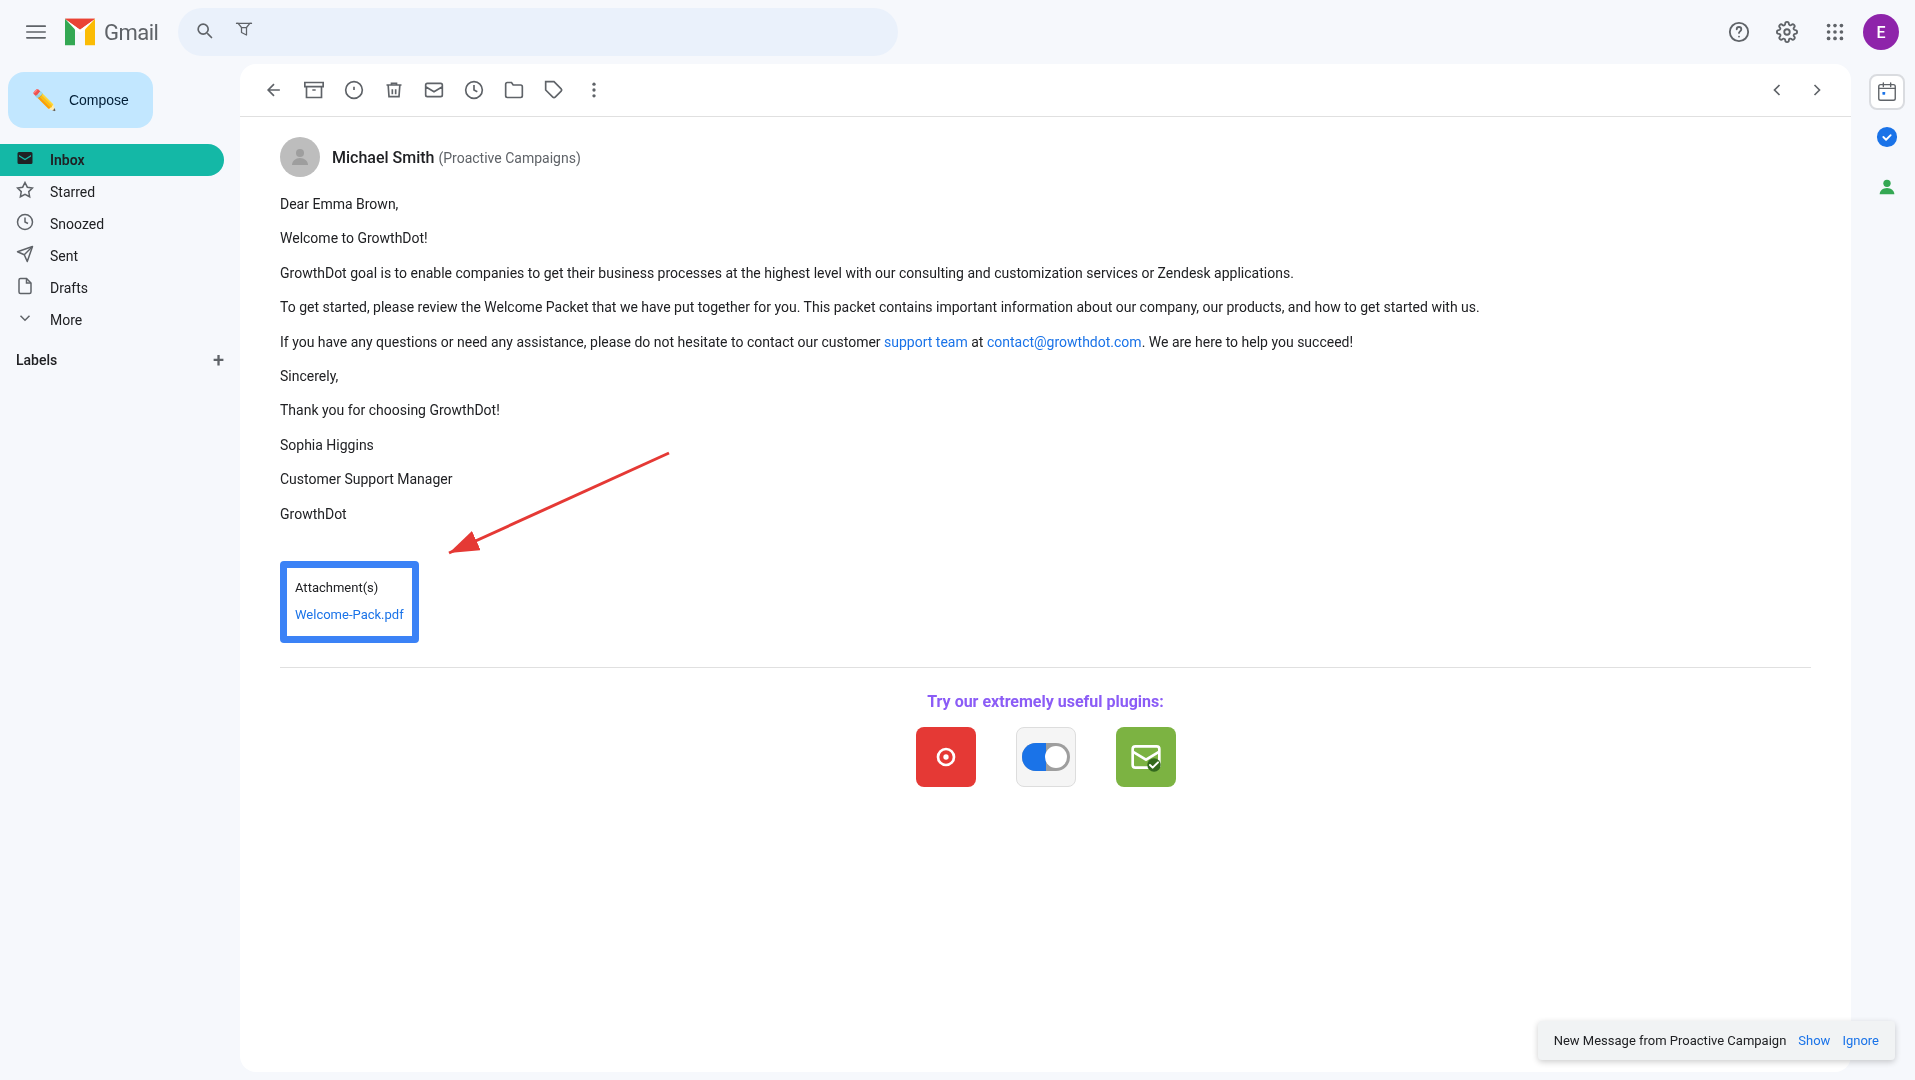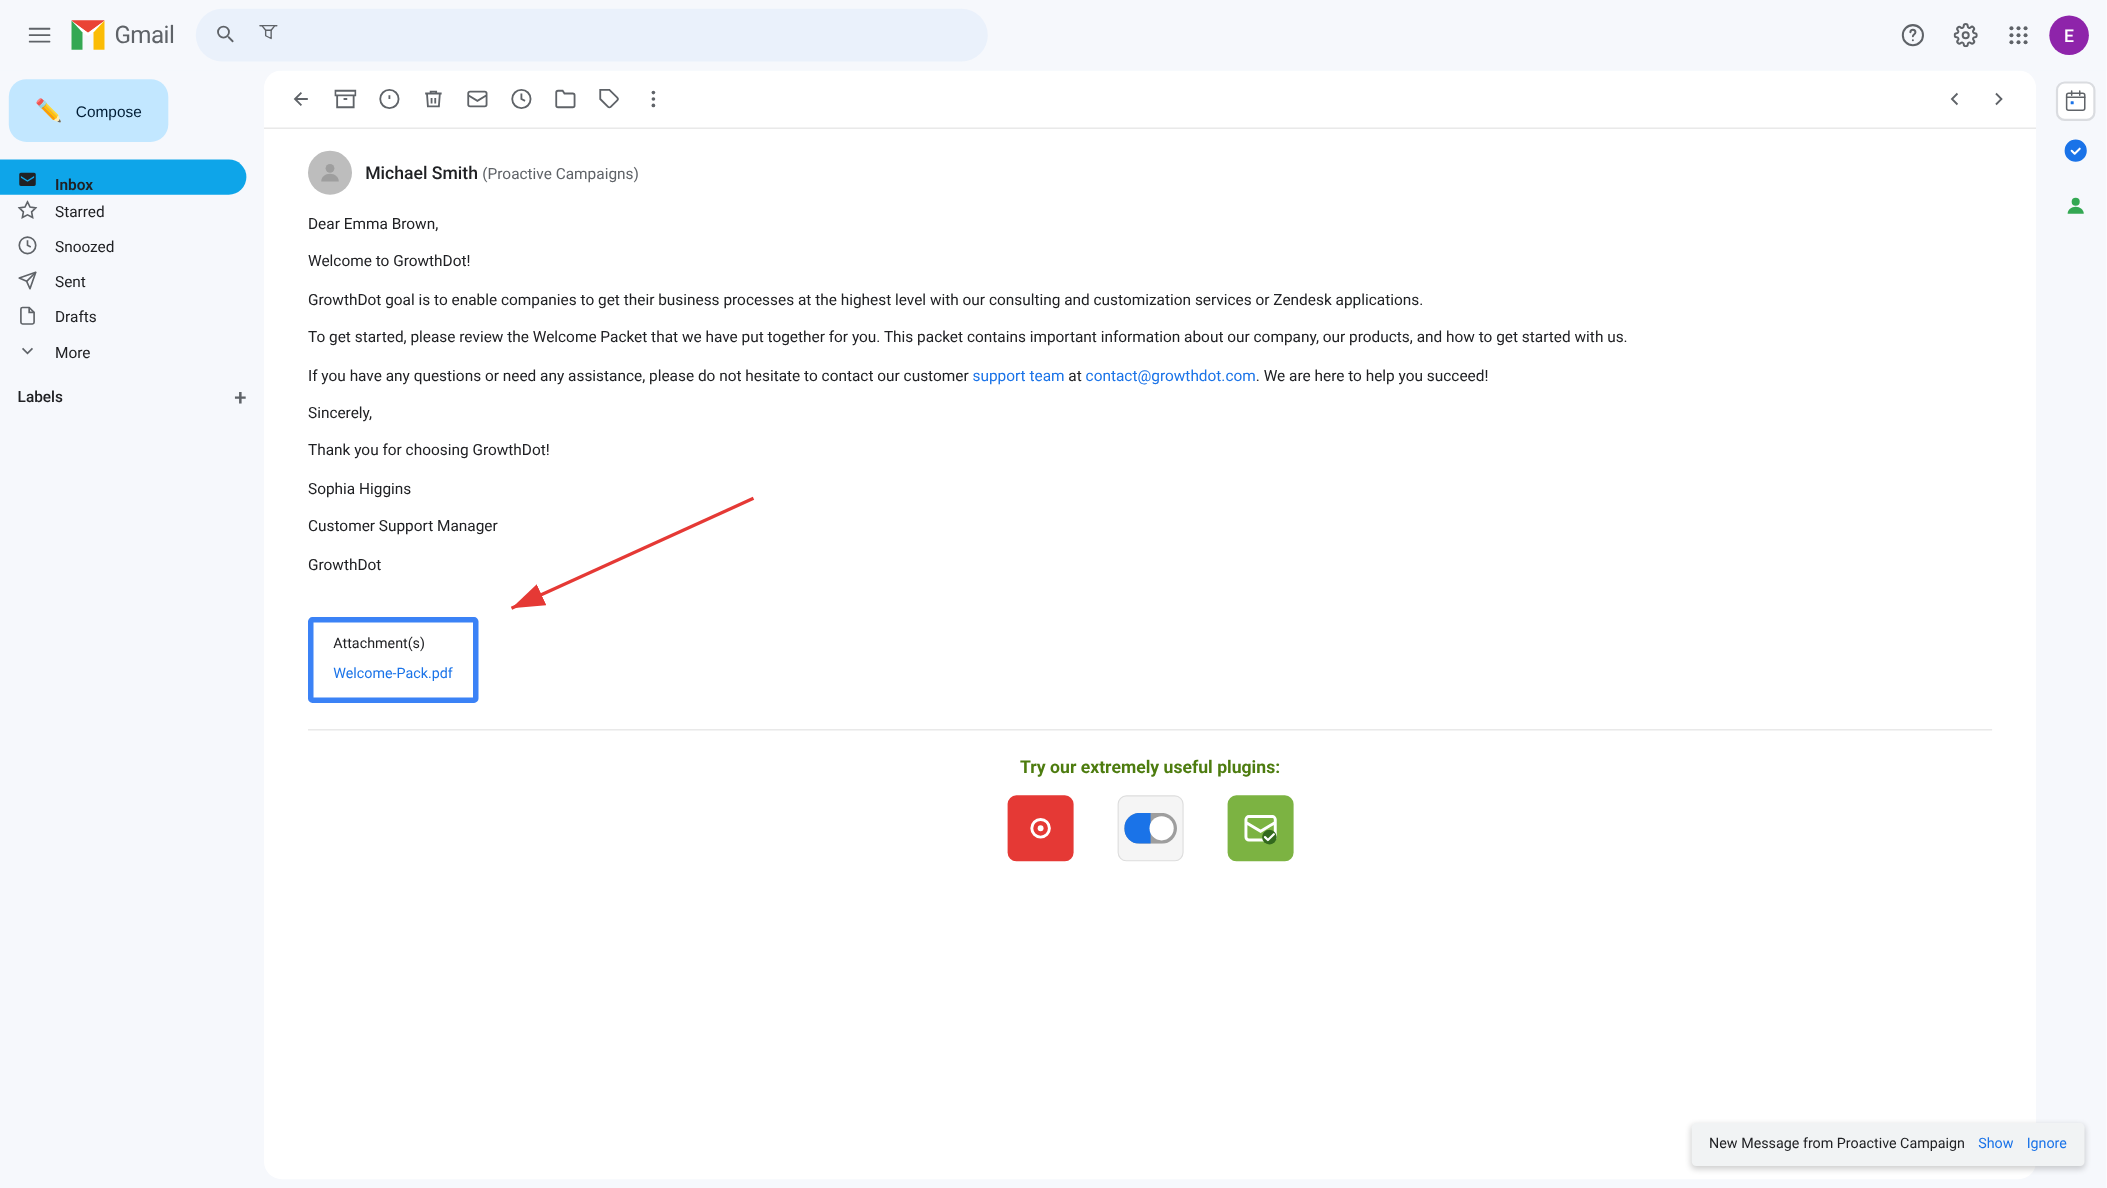--- a/index.html
+++ b/index.html
@@ -105,21 +105,21 @@
       display: flex; align-items: center;
       padding: 0 16px;
       height: 32px;
       border-radius: 0 16px 16px 0;
       cursor: pointer;
       font-size: 14px;
       color: #202124;
       margin-right: 16px;
       gap: 16px;
     }
-    .nav-item.active { background: #0ea5e9; font-weight: 600; align-items: flex-end; }
+    .nav-item.active { background: #14b8a6; font-weight: 600; }
     .nav-icon { font-size: 18px; color: #444; }
     .nav-label { flex: 1; }
     .section-header {
       display: flex; align-items: center; justify-content: space-between;
       padding: 12px 16px 4px 16px;
       font-size: 14px; font-weight: 500; color: #202124;
     }
     .add-btn { cursor: pointer; color: #5f6368; font-size: 20px; }
 
     
@@ -178,23 +178,23 @@
     }
     .sender-org {
       font-size: 14px; color: #5f6368;
     }
     .email-body {
       font-size: 14px; line-height: 1.6; color: #202124;
     }
     .email-body p { margin-bottom: 12px; }
     .email-body a { color: #1a73e8; text-decoration: none; }
     .attachment-box {
-      border: 5px solid #3b82f6;
+      border: 7px solid #3b82f6;
       border-radius: 4px;
-      padding: 10px 18px;
+      padding: 10px 8px;
       display: inline-block;
       margin-top: 8px;
     }
     .attachment-label {
       font-size: 13px; color: #202124; margin-bottom: 4px;
     }
     .attachment-link {
       font-size: 13px; color: #1a73e8; text-decoration: none;
     }
 
@@ -204,21 +204,21 @@
       border-top: 1px solid #e0e0e0;
       margin: 24px 0;
     }
 
     
     .plugins-section {
       text-align: center;
       padding-bottom: 20px;
     }
     .plugins-title {
-      font-size: 16px; font-weight: 700; color: #4d7c0f; margin-bottom: 16px;
+      font-size: 16px; font-weight: 700; color: #8b5cf6; margin-bottom: 16px;
     }
     .plugins-grid {
       display: flex; gap: 40px; justify-content: center;
     }
     .plugin-icon {
       width: 60px; height: 60px; border-radius: 8px;
       display: flex; align-items: center; justify-content: center;
     }
     .plugin-icon.red { background: #e53935; }
     .plugin-icon.toggle { background: #f5f5f5; border: 1px solid #ddd; }

